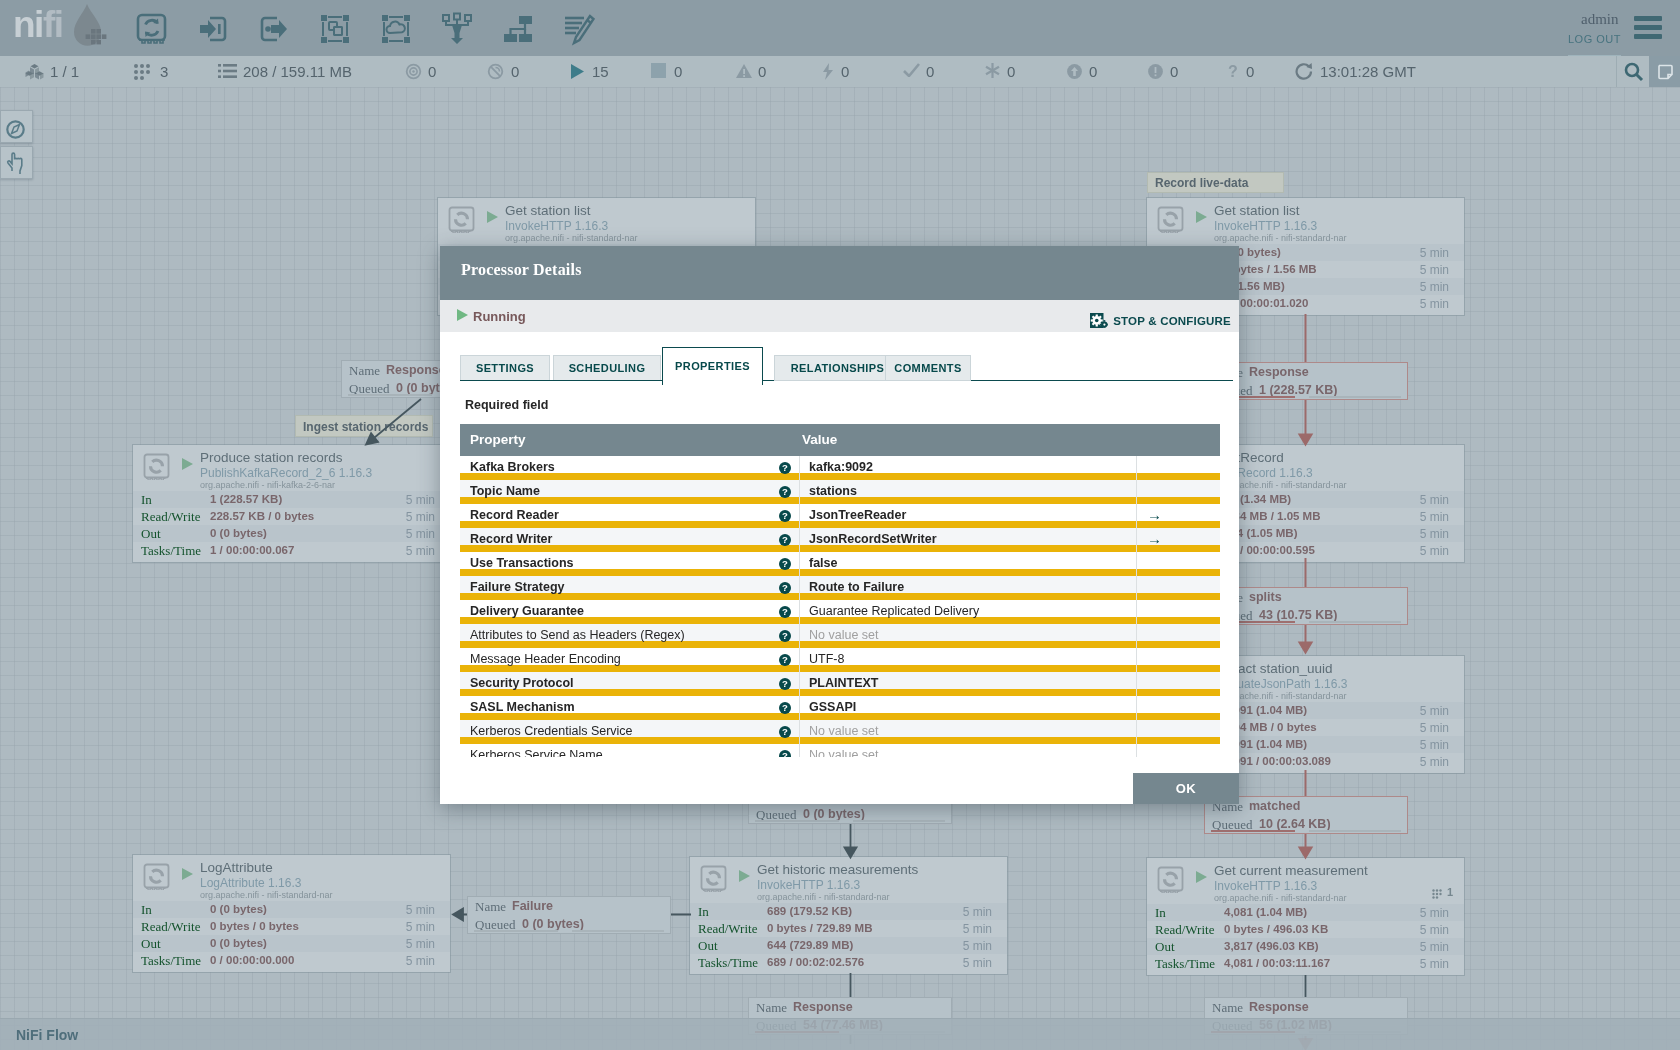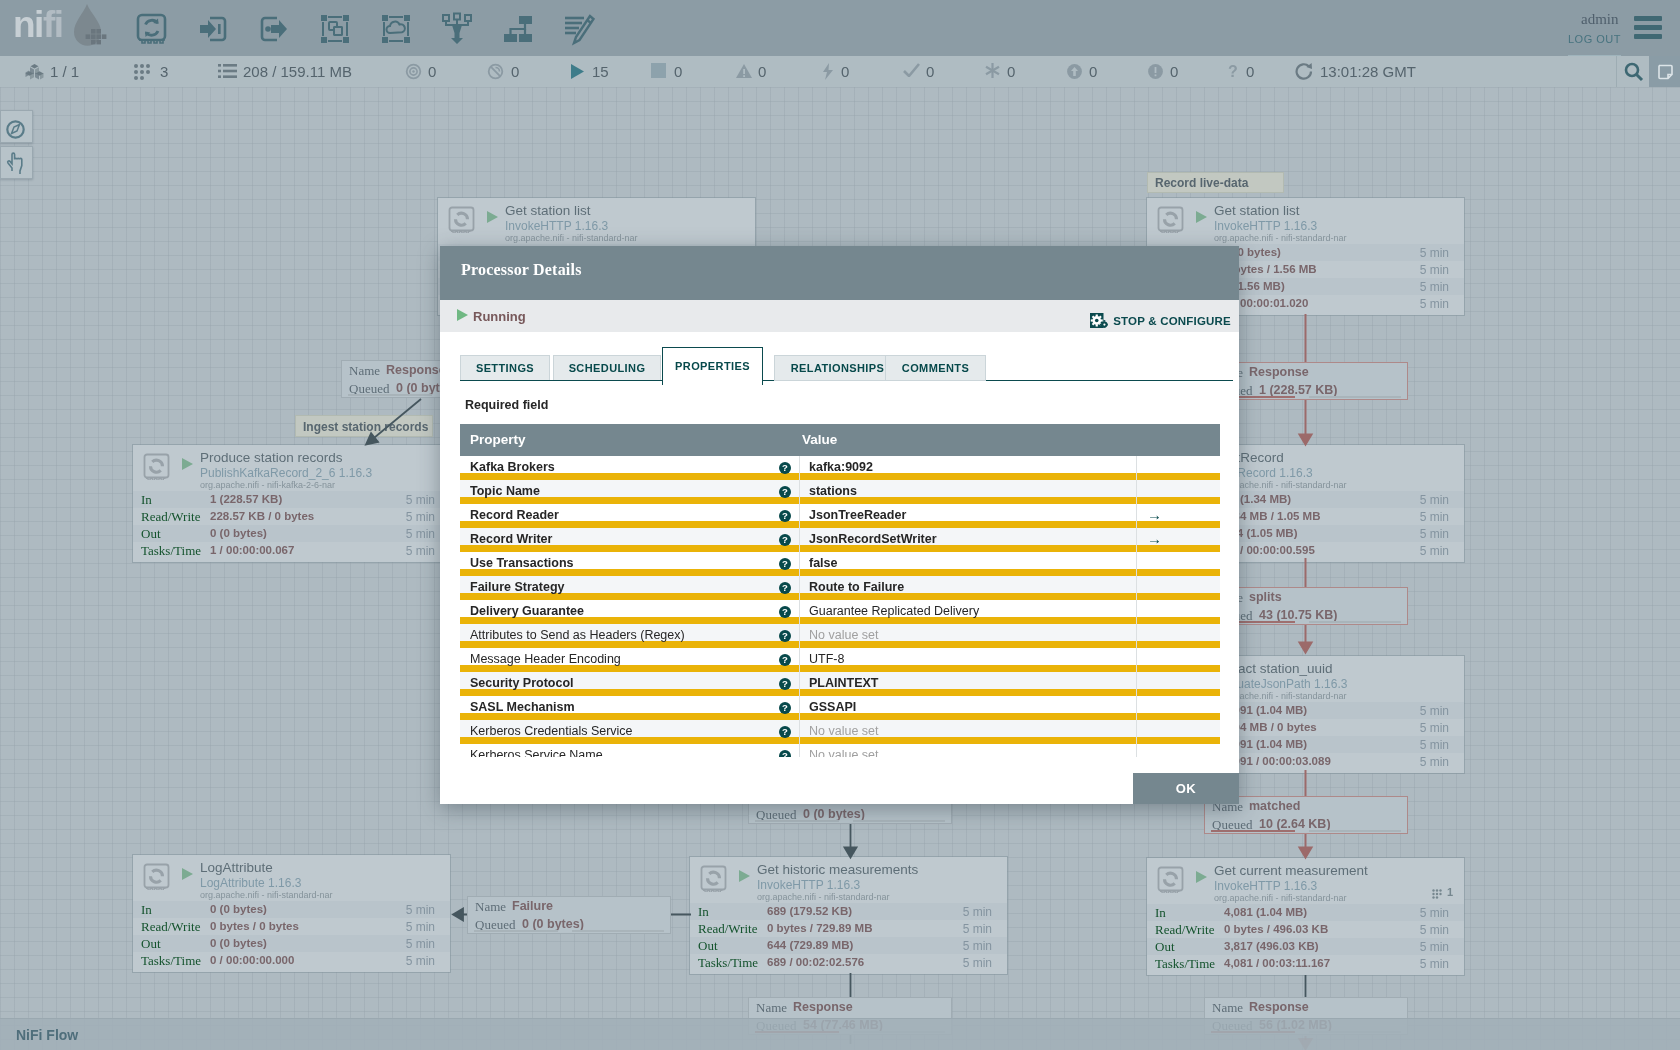--- a/index.html
+++ b/index.html
@@ -772,21 +772,21 @@
             </g>
             <circle r="1.1" fill="#FFFFFF"></circle>
           </g>
         </svg>STOP &amp; CONFIGURE</div>
 </div>
 <div class="tab" style="left:20px; width:90px;">SETTINGS</div>
 <div class="tab" style="left:113px; width:108px;">SCHEDULING</div>
 <div id="tabline"></div>
 <div class="tab active" style="left:222px; width:101px;">PROPERTIES</div>
 <div class="tab" style="left:326px; width:127px;margin-left:8px;">RELATIONSHIPS</div>
-<div class="tab" style="left:445px; width:101px;">COMMENTS</div>
+<div class="tab" style="left:445px; width:86px;">COMMENTS</div>
 <div id="reqfield">Required field</div>
 <div id="ptable">
 <div id="phead">
         <span class="hp">Property</span>
         <span class="hv">Value</span>
       </div>
 <div id="prows">
 <div class="trow">
           <span class="tn" style="font-weight:bold;">Kafka Brokers</span>
           <span class="tq">?</span>

